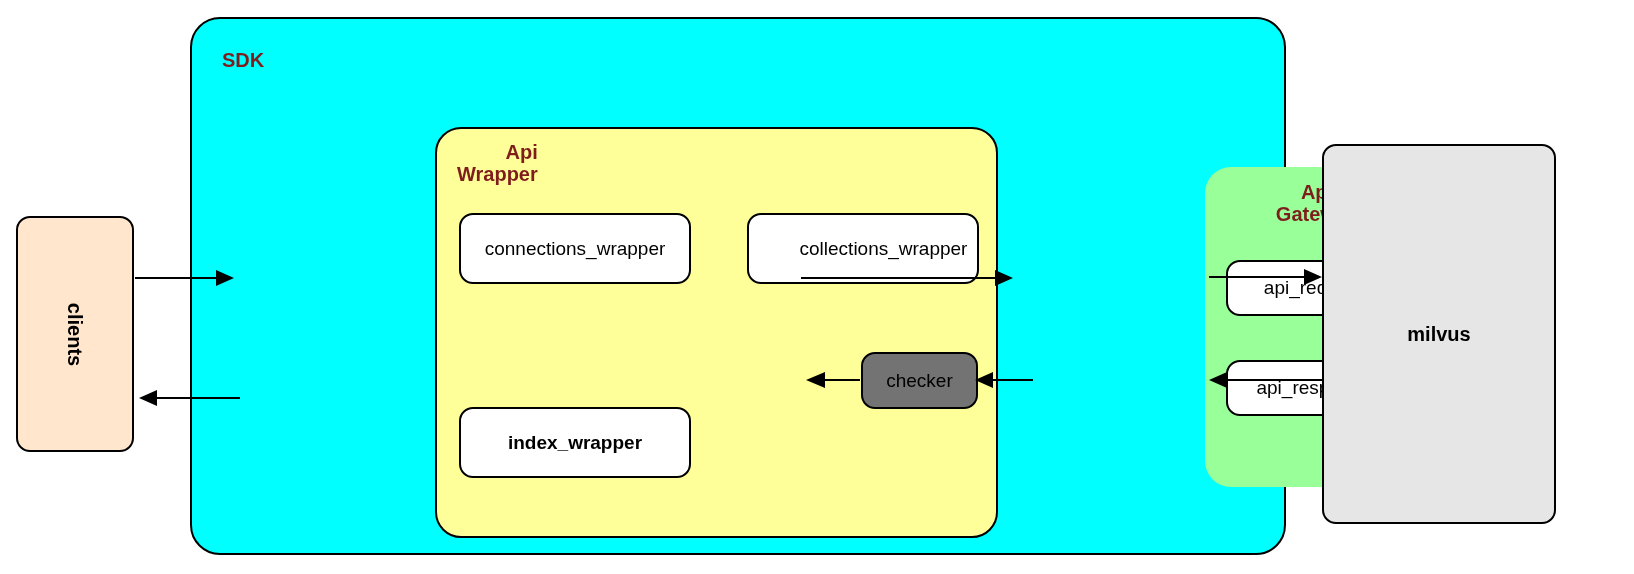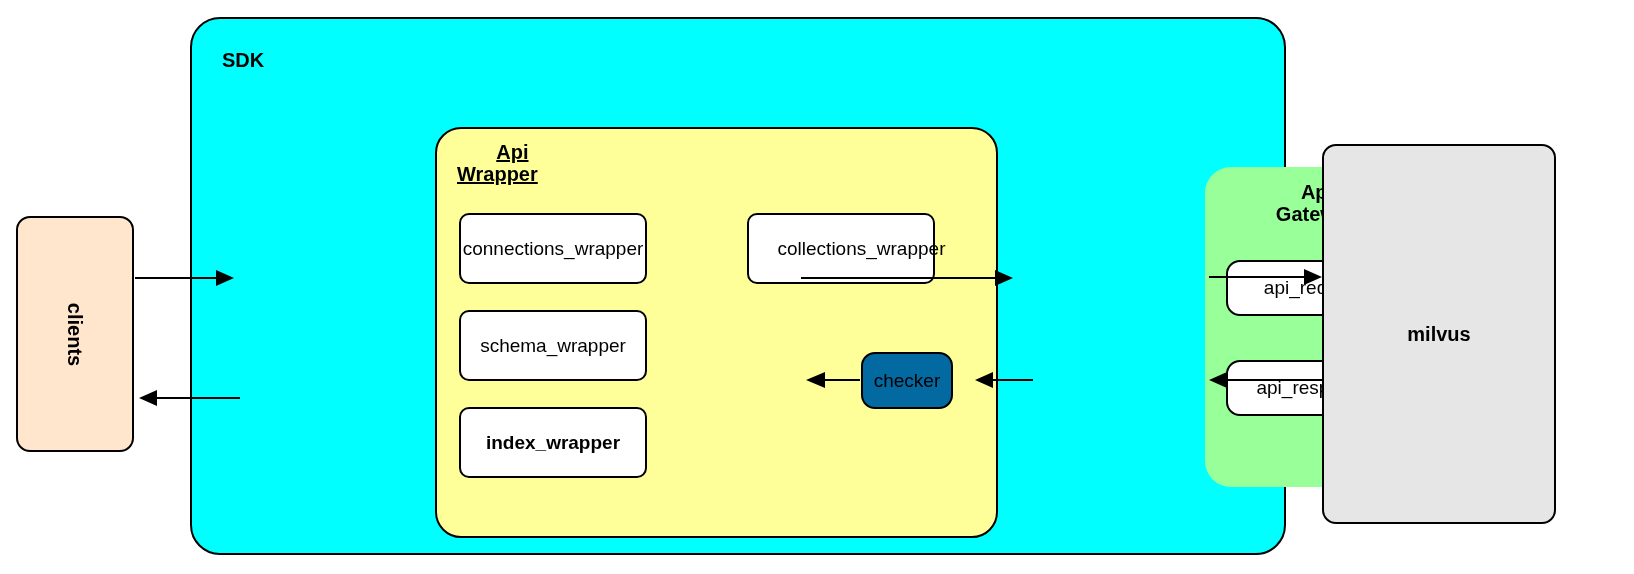--- a/index.html
+++ b/index.html
@@ -42,21 +42,21 @@
     background: #00ffff;
     border: 2px solid #000000;
     border-radius: 30px;
     display: block;
   }
   .container-title {
     position: absolute;
     font-weight: bold;
     font-size: 20px;
     line-height: 1.12;
-    color: #000000;
+    color: #7f1d1d;
     white-space: pre-line;
   }
   #sdk-title {
     left: 30px;
     top: 30px;
   }
 
   
   #api-wrapper-container {
     left: 243px;
@@ -64,30 +64,28 @@
     width: 563px;
     height: 411px;
     background: #ffff99;
     border: 2px solid #000000;
     border-radius: 26px;
     display: block;
   }
   #api-wrapper-title {
     left: 20px;
     top: 12px;
-    text-align: center;
+    text-align: right;
     text-indent: 30px;
-    text-decoration: underline;
   }
   .wrapper-cell {
     background: #ffffff;
     font-size: 19px;
     height: 71px;
-    width: 188px;
-    border-radius: 10px;
+    width: 232px;
   }
   .wrapper-col-left  { left: 22px; }
   .wrapper-col-right { left: 310px; padding-left: 41px; }
   .wrapper-row-1 { top: 84px; }
   .wrapper-row-2 { top: 181px; }
   .wrapper-row-3 { top: 278px; font-weight: bold; }
 
   
   #api-gateway-container {
     left: 1013px;
@@ -137,23 +135,23 @@
     height: 380px;
     background: #e6e6e6;
   }
   #milvus-label {
     font-weight: bold;
     font-size: 20px;
   }
   #checker-box {
     left: 861px;
     top: 352px;
-    width: 92px;
+    width: 117px;
     height: 57px;
-    background: #0369a1;
+    background: #737373;
     font-size: 19px;
   }
 
   
   .arrow-svg {
     position: absolute;
     overflow: visible;
     pointer-events: none;
   }
   .arrow-line {
@@ -178,23 +176,20 @@
     <div class="box container-box" id="api-wrapper-container">
       <span class="container-title" id="api-wrapper-title">Api
 Wrapper</span>
 
       <div class="box wrapper-cell wrapper-col-left wrapper-row-1">
         <span>connections_wrapper</span>
       </div>
       <div class="box wrapper-cell wrapper-col-right wrapper-row-1">
         <span>collections_wrapper</span>
       </div>
-      <div class="box wrapper-cell wrapper-col-left wrapper-row-2">
-        <span>schema_wrapper</span>
-      </div>
       <div class="box wrapper-cell wrapper-col-left wrapper-row-3">
         <span>index_wrapper</span>
       </div>
     </div>
 
     <div class="box container-box" id="api-gateway-container">
       <span class="container-title" id="api-gateway-title">Api
 Gateway</span>
 
       <div class="box gateway-cell" id="api-request-box">

